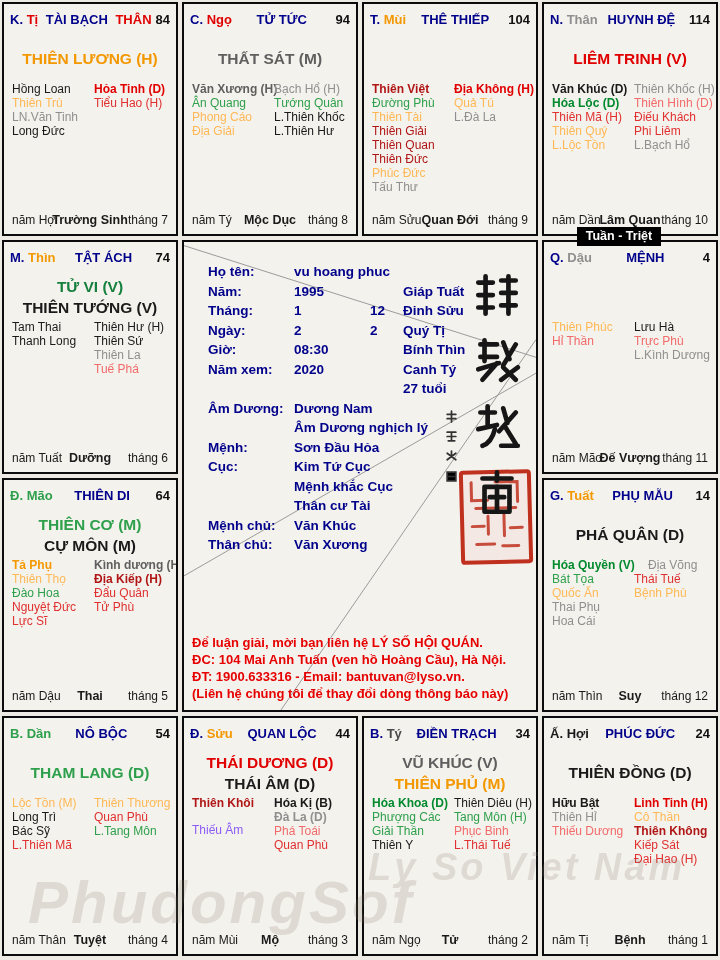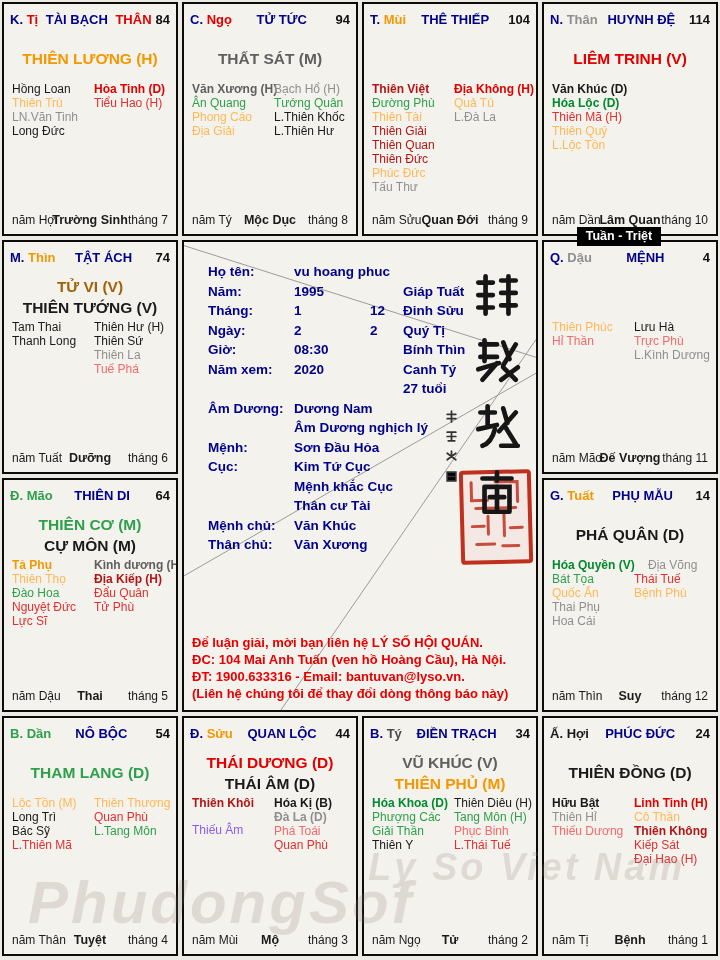--- a/index.html
+++ b/index.html
@@ -160,35 +160,42 @@
         <div class="main-star" style="color: rgb(224, 0, 0);">LIÊM TRINH (V)</div>
       </div>
   <div class="stars">
     <div class="col-l">
           <span class="star b" style="color: rgb(26, 26, 26);">Văn Khúc (D)</span>
           <span class="star b" style="color: rgb(0, 138, 46);">Hóa Lộc (D)</span>
           <span class="star" style="color: rgb(224, 48, 48);">Thiên Mã (H)</span>
           <span class="star" style="color: rgb(255, 184, 85);">Thiên Quý</span>
           <span class="star" style="color: rgb(255, 184, 85);">L.Lộc Tồn</span>
         </div>
+    <div class="col-r">
+          <span class="star" style="color: rgb(143, 143, 143);">Thiên Khốc (H)</span>
+          <span class="star" style="color: rgb(242, 106, 106);">Thiên Hình (D)</span>
+          <span class="star" style="color: rgb(224, 48, 48);">Điếu Khách</span>
+          <span class="star" style="color: rgb(224, 48, 48);">Phi Liêm</span>
+          <span class="star" style="color: rgb(143, 143, 143);">L.Bạch Hổ</span>
+        </div>
   </div>
   <div class="cell-footer">
     <span class="f-year">năm Dần</span>
     <span class="f-stage">Lâm Quan</span>
     <span class="f-month">tháng 10</span>
   </div>
 </div>
   <div class="cell r2 c1">
   <div class="cell-header">
     <span class="ch-left"><span style="color: rgb(0, 0, 139);">M.</span> <span style="color: rgb(243, 152, 0);">Thìn</span></span>
     <span class="ch-name">TẬT ÁCH</span>
     <span class="ch-right"><span class="ch-extra"></span><span>74</span></span>
   </div>
   <div class="mains">
-        <div class="main-star" style="color: #a16207;">TỬ VI (V)</div>
+        <div class="main-star" style="color: #15803d;">TỬ VI (V)</div>
         <div class="main-star" style="color: rgb(26, 26, 26);">THIÊN TƯỚNG (V)</div>
       </div>
   <div class="stars">
     <div class="col-l">
           <span class="star" style="color: rgb(26, 26, 26);">Tam Thai</span>
           <span class="star" style="color: rgb(26, 26, 26);">Thanh Long</span>
         </div>
     <div class="col-r">
           <span class="star" style="color: rgb(26, 26, 26);">Thiên Hư (H)</span>
           <span class="star" style="color: rgb(26, 26, 26);">Thiên Sứ</span>

